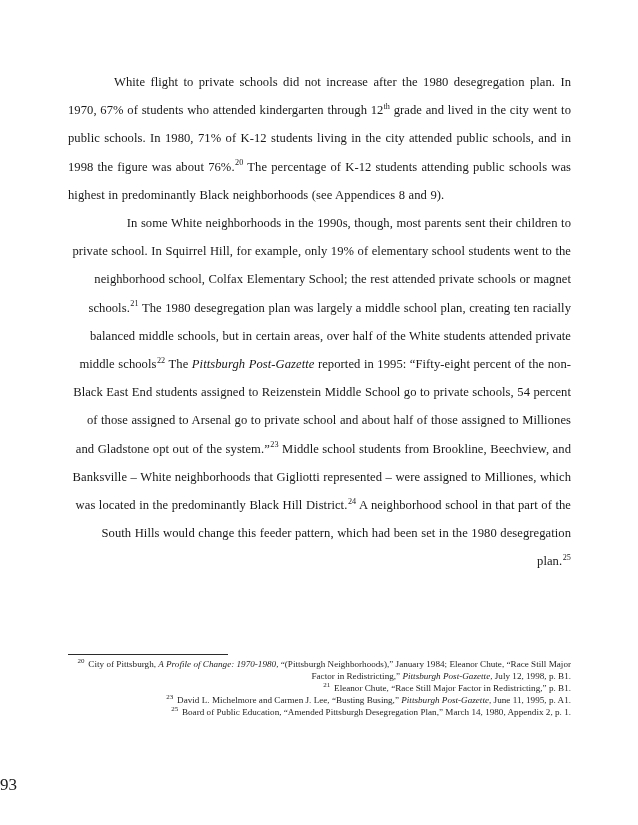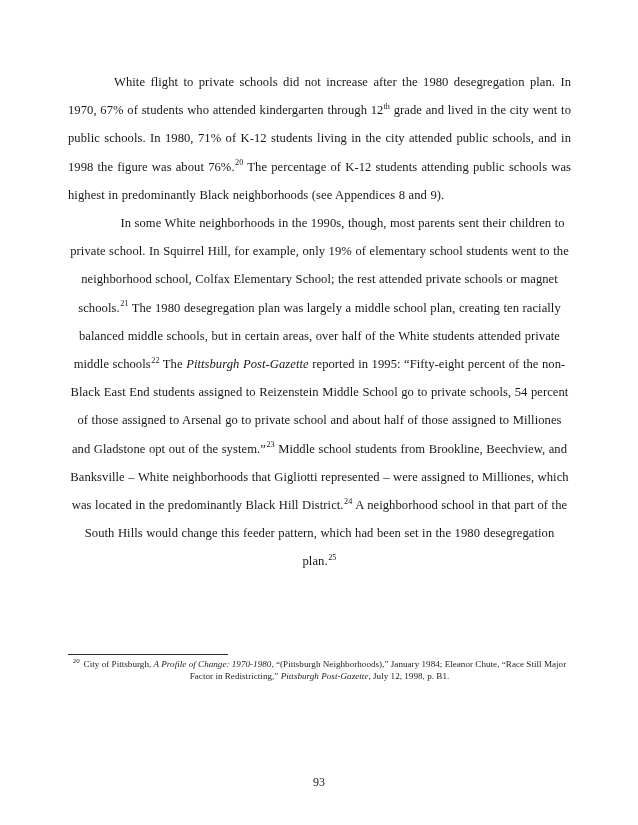--- a/index.html
+++ b/index.html
@@ -33,21 +33,21 @@
     margin: 0;
     font-size: 12.6px;
     line-height: 28.2px;
     text-align: justify;
     text-indent: 46px;
     color: #181818;
     letter-spacing: 0.06px;
     word-spacing: 0.3px;
   }
   .para.last {
-    text-align: center;
+    text-align: right;
   }
   sup.fn {
     font-size: 8.2px;
     vertical-align: super;
     line-height: 0;
     padding-left: 0.5px;
   }
   sup.ord {
     font-size: 8.2px;
     vertical-align: super;
@@ -67,52 +67,55 @@
   .footnotes {
     position: absolute;
     left: 68px;
     top: 658px;
     width: 503px;
   }
   .fnote {
     margin: 0;
     font-size: 9.1px;
     line-height: 12.0px;
-    text-align: center;
+    text-align: right;
     color: #1d1d1d;
     letter-spacing: 0.02px;
     text-indent: 0;
   }
   .fnote .marker {
     font-size: 7.0px;
     vertical-align: super;
     line-height: 0;
     padding-right: 1.5px;
   }
   .page-number {
     position: absolute;
     left: 0;
     top: 775px;
     width: 638px;
-    text-align: center;
-    font-size: 12px;
+    text-align: left;
+    font-size: 17px;
     color: #1a1a1a;
   }
 </style>
 </head>
 <body>
 
 <div class="page">
 
   <div class="body-block">
     <p class="para">White flight to private schools did not increase after the 1980 desegregation plan.  In 1970, 67% of students who attended kindergarten through 12<sup class="ord">th</sup> grade and lived in the city went to public schools.  In 1980, 71% of K-12 students living in the city attended public schools, and in 1998 the figure was about 76%.<sup class="fn">20</sup>  The percentage of K-12 students attending public schools was highest in predominantly Black neighborhoods (see Appendices 8 and 9).</p>
     <p class="para last">In some White neighborhoods in the 1990s, though, most parents sent their children to private school.  In Squirrel Hill, for example, only 19% of elementary school students went to the neighborhood school, Colfax Elementary School; the rest attended private schools or magnet schools.<sup class="fn">21</sup>  The 1980 desegregation plan was largely a middle school plan, creating ten racially balanced middle schools, but in certain areas, over half of the White students attended private middle schools<sup class="fn">22</sup>  The <i>Pittsburgh Post-Gazette</i> reported in 1995: “Fifty-eight percent of the non-Black East End students assigned to Reizenstein Middle School go to private schools, 54 percent of those assigned to Arsenal go to private school and about half of those assigned to Milliones and Gladstone opt out of the system.”<sup class="fn">23</sup>  Middle school students from Brookline, Beechview, and Banksville – White neighborhoods that Gigliotti represented – were assigned to Milliones, which was located in the predominantly Black Hill District.<sup class="fn">24</sup>  A neighborhood school in that part of the South Hills would change this feeder pattern, which had been set in the 1980 desegregation plan.<sup class="fn">25</sup></p>
   </div>
 
   <div class="fn-rule"></div>
 
   <div class="footnotes">
     <p class="fnote"><span class="marker">20</span> City of Pittsburgh, <i>A Profile of Change:  1970-1980</i>, “(Pittsburgh Neighborhoods),” January 1984; Eleanor Chute, “Race Still Major Factor in Redistricting,” <i>Pittsburgh Post-Gazette</i>, July 12, 1998, p. B1.</p>
+    <p class="fnote"><span class="marker">21</span> Eleanor Chute, “Race Still Major Factor in Redistricting,” p. B1.</p>
+    <p class="fnote"><span class="marker">23</span> David L. Michelmore and Carmen J. Lee, “Busting Busing,” <i>Pittsburgh Post-Gazette</i>, June 11, 1995, p. A1.</p>
+    <p class="fnote"><span class="marker">25</span> Board of Public Education, “Amended Pittsburgh Desegregation Plan,” March 14, 1980, Appendix 2, p. 1.</p>
   </div>
 
   <div class="page-number">93</div>
 
 </div>
 
 </body></html>

